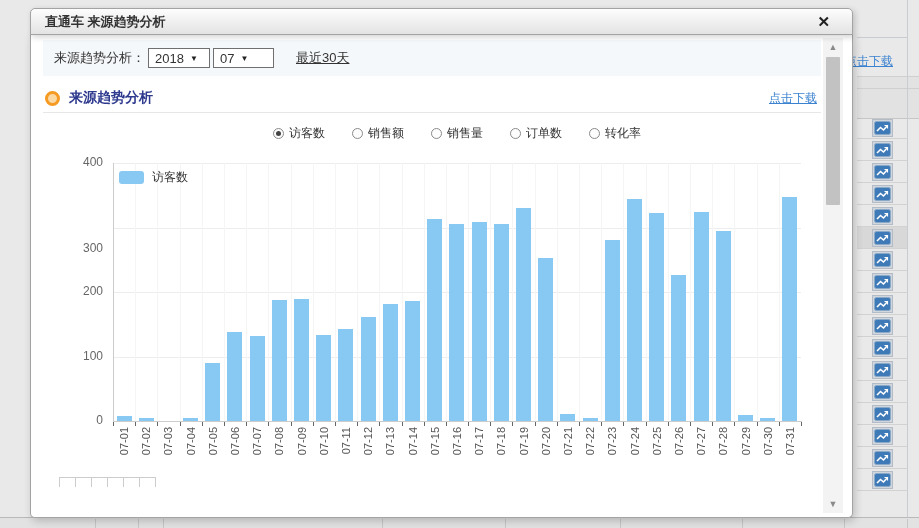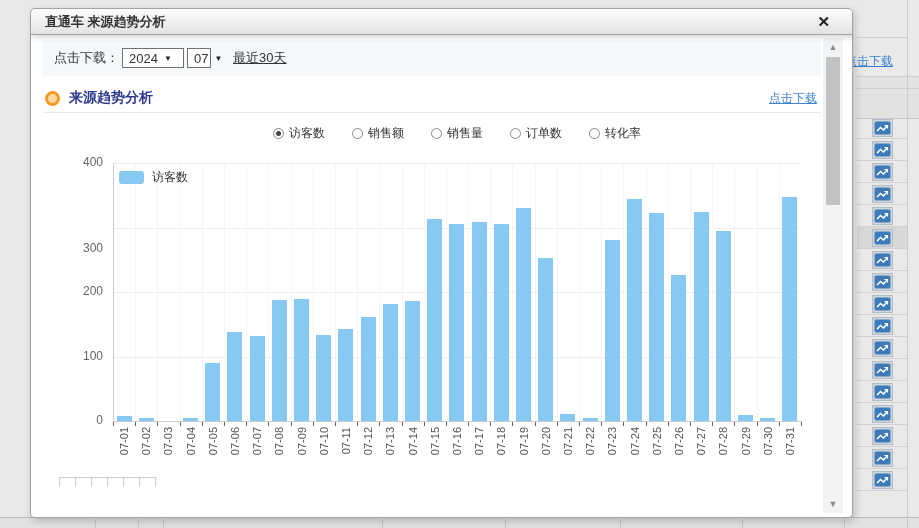--- a/index.html
+++ b/index.html
@@ -257,26 +257,26 @@
   </div>
 
   <div class="titlebar">
     <span class="ttl">直通车 来源趋势分析</span>
     <span class="close-x">✕</span>
   </div>
 
   <div class="modal-body">
 
     <div class="filter-row">
-      <span class="filter-label">点击下载：</span>
+      <span class="filter-label">来源趋势分析：</span>
       <span class="selectbox" style="width:62px;">
-        <span>2024</span>
+        <span>2018</span>
         <span class="car">▼</span>
       </span>
-      <span class="selectbox" style="width:24px;">
+      <span class="selectbox" style="width:61px;">
         <span>07</span>
         <span class="car">▼</span>
       </span>
       <a class="quick-link">最近30天</a>
     </div>
 
     <div class="section-row">
       <span class="donut"></span>
       <span class="section-title">来源趋势分析</span>
       <a class="dl-link">点击下载</a>

